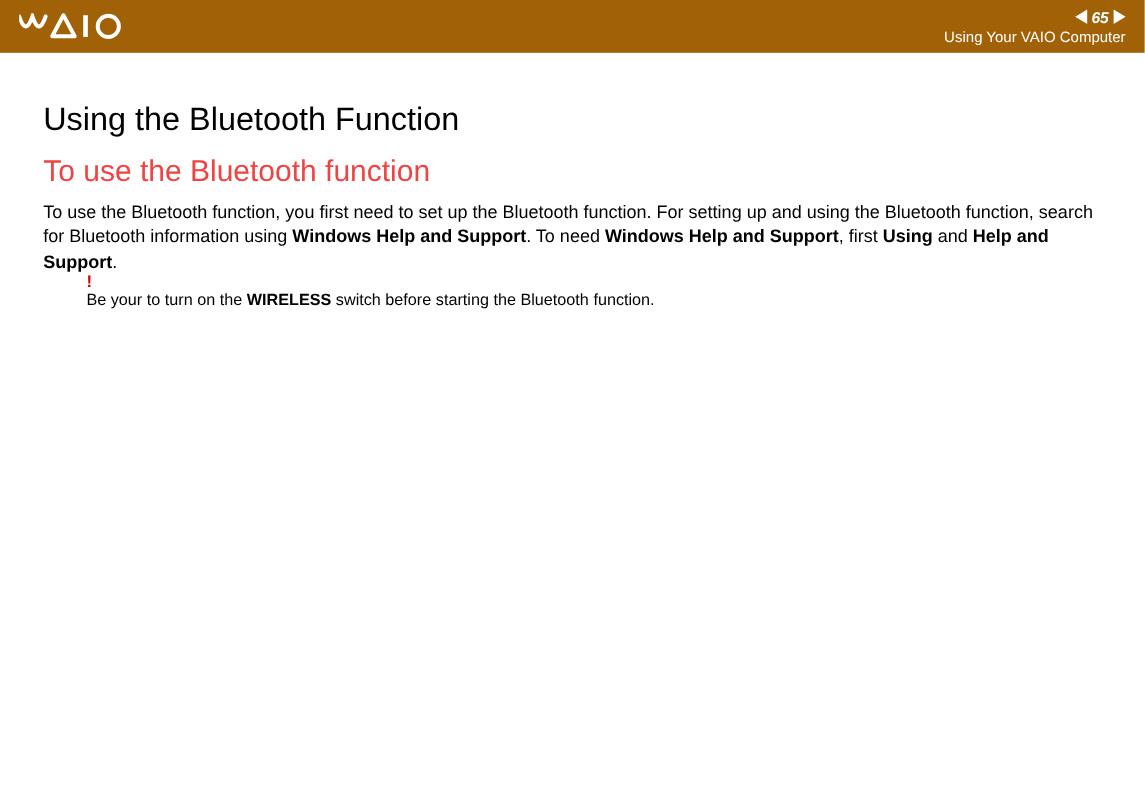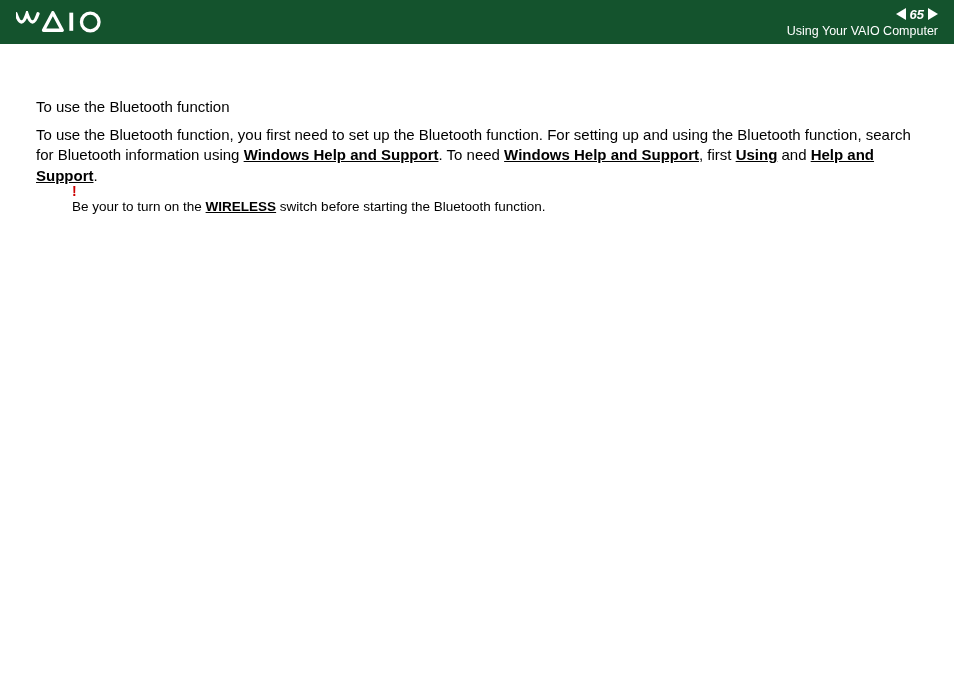--- a/index.html
+++ b/index.html
@@ -4,21 +4,21 @@
 <style>
   * { margin: 0; padding: 0; box-sizing: border-box; }
   body {
     font-family: Arial, Helvetica, sans-serif;
     background: #fff;
     width: 954px;
     height: 674px;
     overflow: hidden;
   }
   .header {
-    background: #14532d;
+    background: #a16207;
     color: #fff;
     height: 44px;
     display: flex;
     align-items: center;
     justify-content: space-between;
     padding: 0 16px;
   }
   .logo {
     display: flex;
     align-items: center;
@@ -66,42 +66,42 @@
     font-weight: normal;
     margin-bottom: 14px;
   }
   p {
     font-size: 15px;
     line-height: 1.35;
     margin-bottom: 10px;
   }
   sup { font-size: 0.7em; }
   h2 {
-    font-size: 15px;
+    font-size: 25px;
     font-weight: normal;
-    color: #000000;
+    color: #ef4444;
     margin-top: 14px;
     margin-bottom: 10px;
   }
   .note {
     margin-top: 12px;
     margin-left: 36px;
     font-size: 13.5px;
     line-height: 1.35;
     position: relative;
   }
   .note .bang {
     color: #c00;
     font-weight: bold;
     font-size: 14px;
     position: absolute;
     left: 0;
     top: -16px;
   }
-  b { font-weight: bold; text-decoration: underline; }
+  b { font-weight: bold; }
 </style>
 </head>
 <body>
 
 <div class="header">
   <div class="logo">
     <svg viewBox="0 0 200 40" width="110" height="22" fill="#fff">
       <path d="M0 5 Q10 35 20 5 Q30 35 40 5" stroke="#fff" stroke-width="6" fill="none" stroke-linecap="round"></path>
       <path d="M50 35 L67 3 L84 35 Z" fill="none" stroke="#fff" stroke-width="6" stroke-linejoin="round"></path>
       <rect x="97" y="3" width="7" height="33" fill="#fff"></rect>
@@ -112,20 +112,21 @@
     <div class="pager">
       <span class="arrow arrow-left"></span>
       <span>65</span>
       <span class="arrow arrow-right"></span>
     </div>
     <div class="breadcrumb">Using Your VAIO Computer</div>
   </div>
 </div>
 
 <div class="content">
+  <h1>Using the Bluetooth Function</h1>
 
 
 
   <h2>To use the Bluetooth function</h2>
 
   <p>
     <span>To use the Bluetooth function, you first need to set up the Bluetooth function. For setting up and using the Bluetooth function, search for Bluetooth information using </span><b>Windows Help and Support</b><span>. To need </span><b>Windows Help and Support</b><span>, first </span><b>Using</b><span> and </span><b>Help and Support</b><span>.</span>
   </p>
 
   <div class="note">

